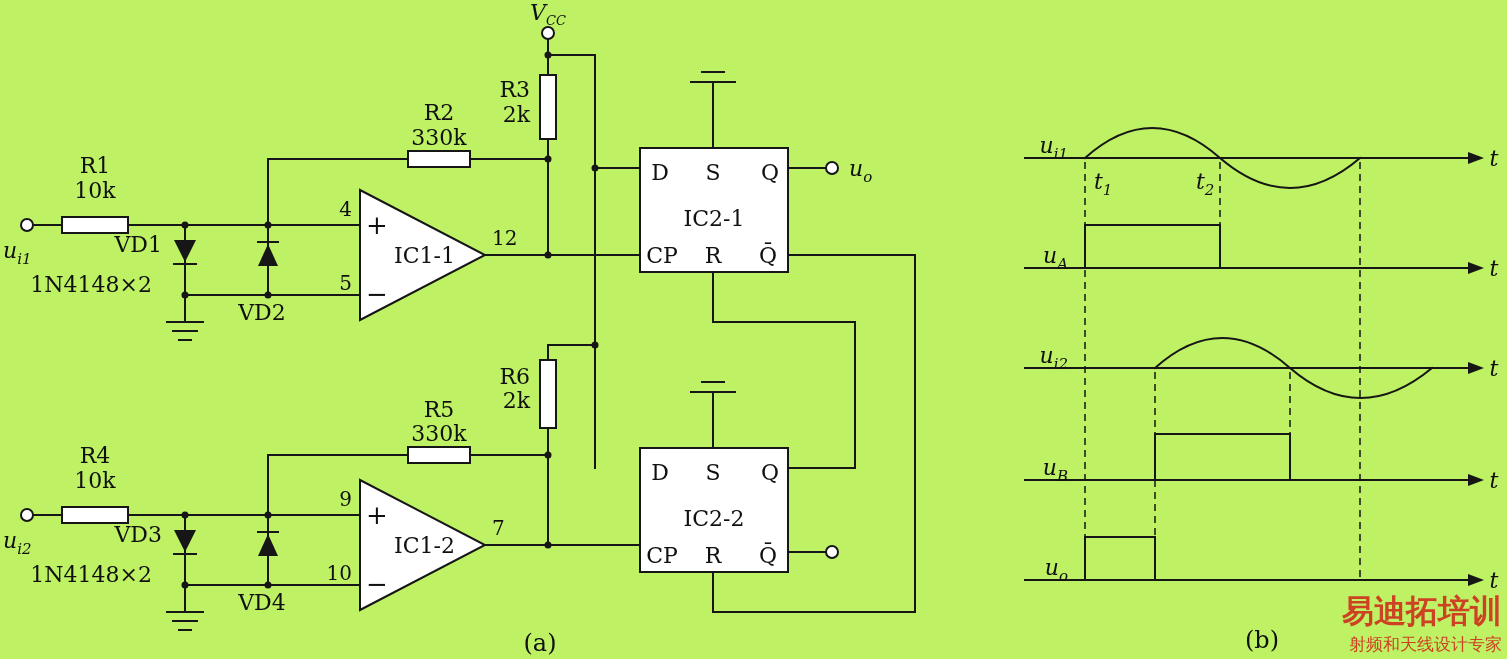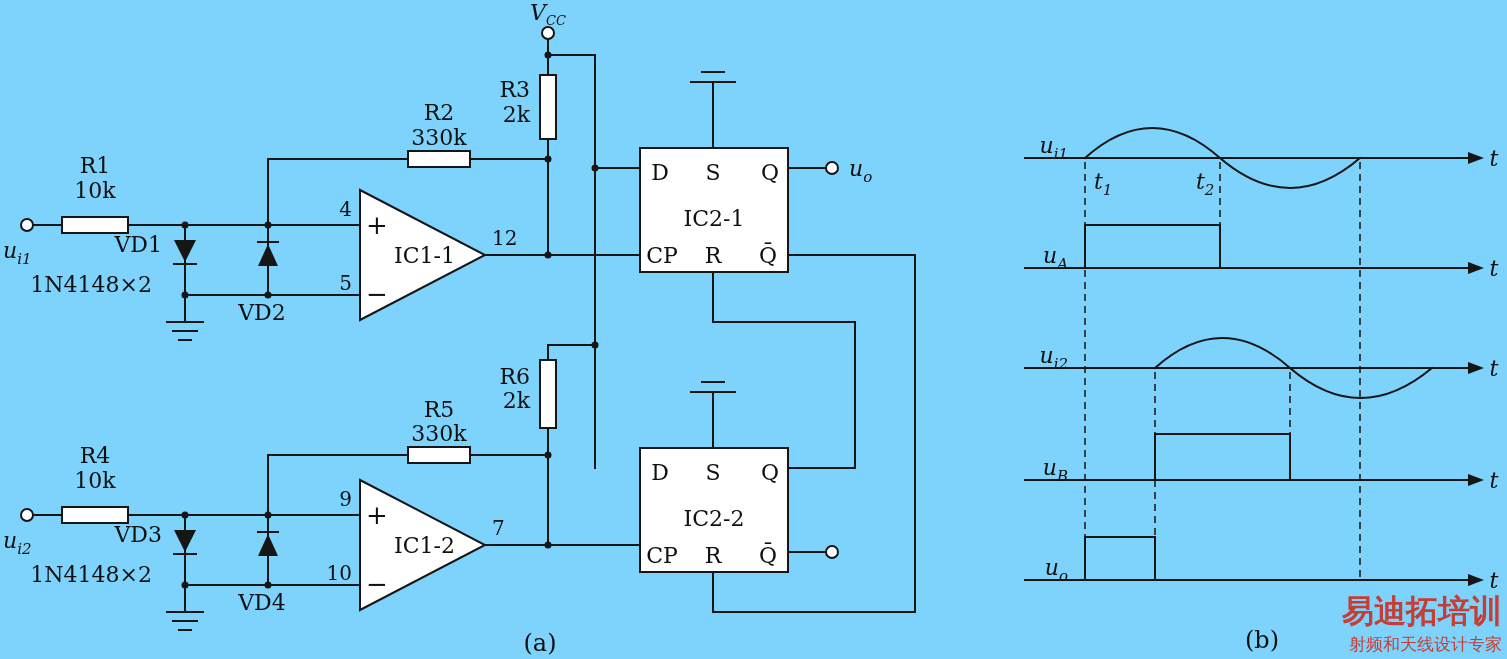--- a/index.html
+++ b/index.html
@@ -1,16 +1,16 @@
 <!DOCTYPE html>
 <html><head>
 <meta charset="utf-8">
 <style>
   html,body{margin:0;padding:0;background:#ffffff;}
-  .page{position:relative;width:1507px;height:659px;background:#7dd3fc;overflow:hidden;
+  .page{position:relative;width:1507px;height:659px;background:#bef264;overflow:hidden;
         font-family:"DejaVu Serif",serif;}
   svg{display:block;}
   .wire{stroke:#161616;stroke-width:2;fill:none;stroke-linecap:square;}
   .comp{fill:#ffffff;stroke:#161616;stroke-width:2;}
   .fillb{fill:#161616;stroke:none;}
   .dash{stroke:#161616;stroke-width:1.5;fill:none;stroke-dasharray:7 5;}
   text{fill:#101010;font-family:"DejaVu Serif",serif;}
   .lbl{font-size:22px;}
   .pin{font-size:20px;}
   .sign{font-size:26px;}

